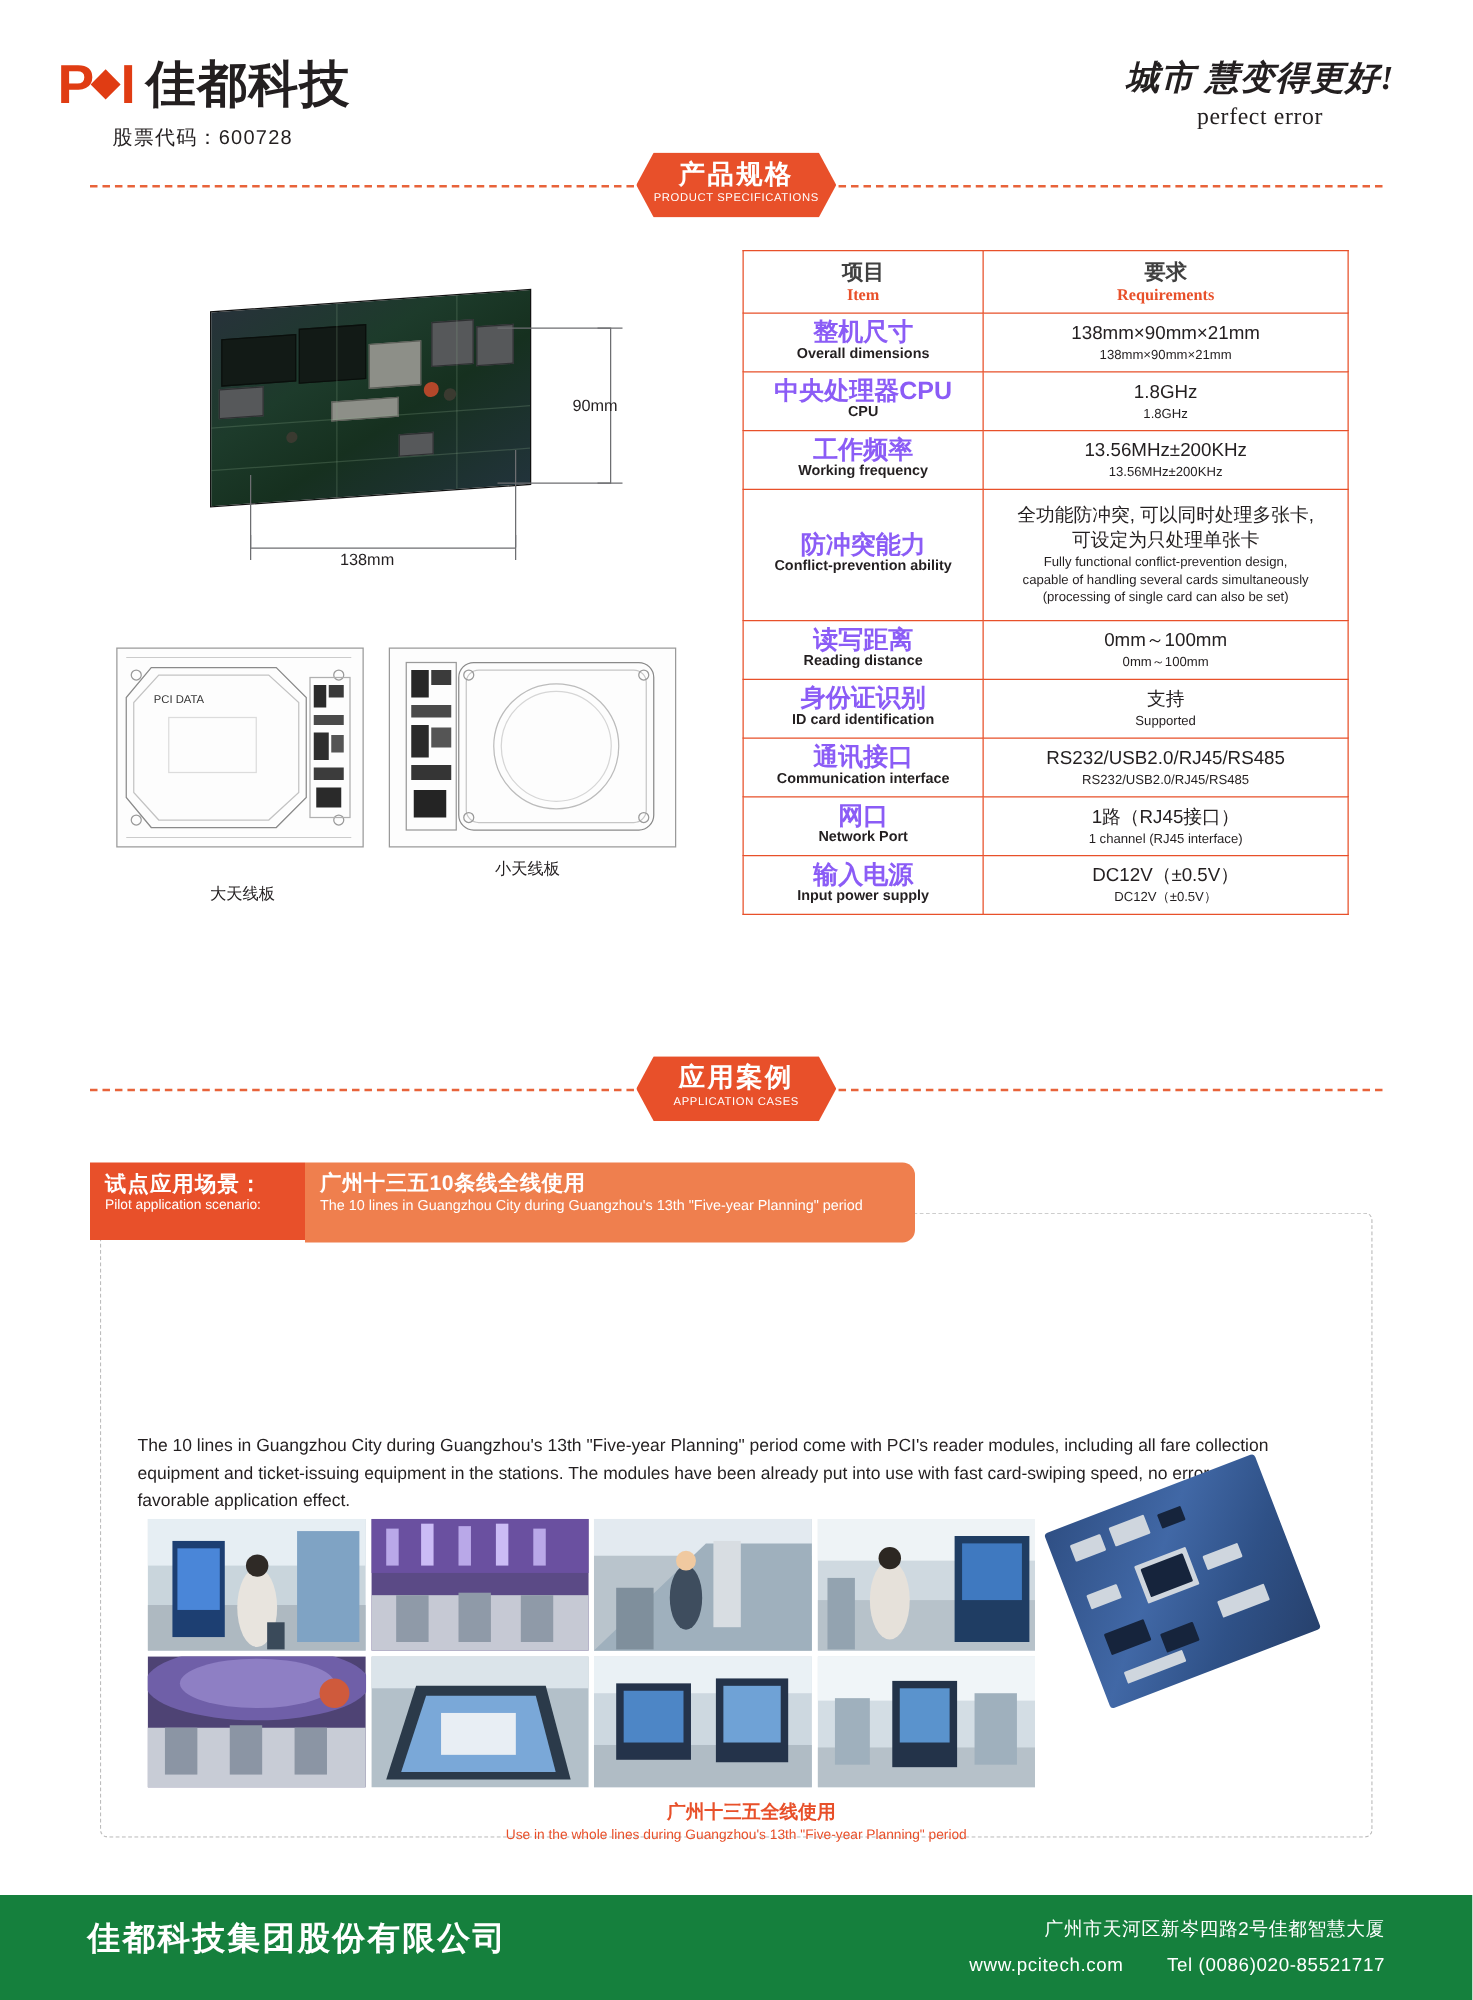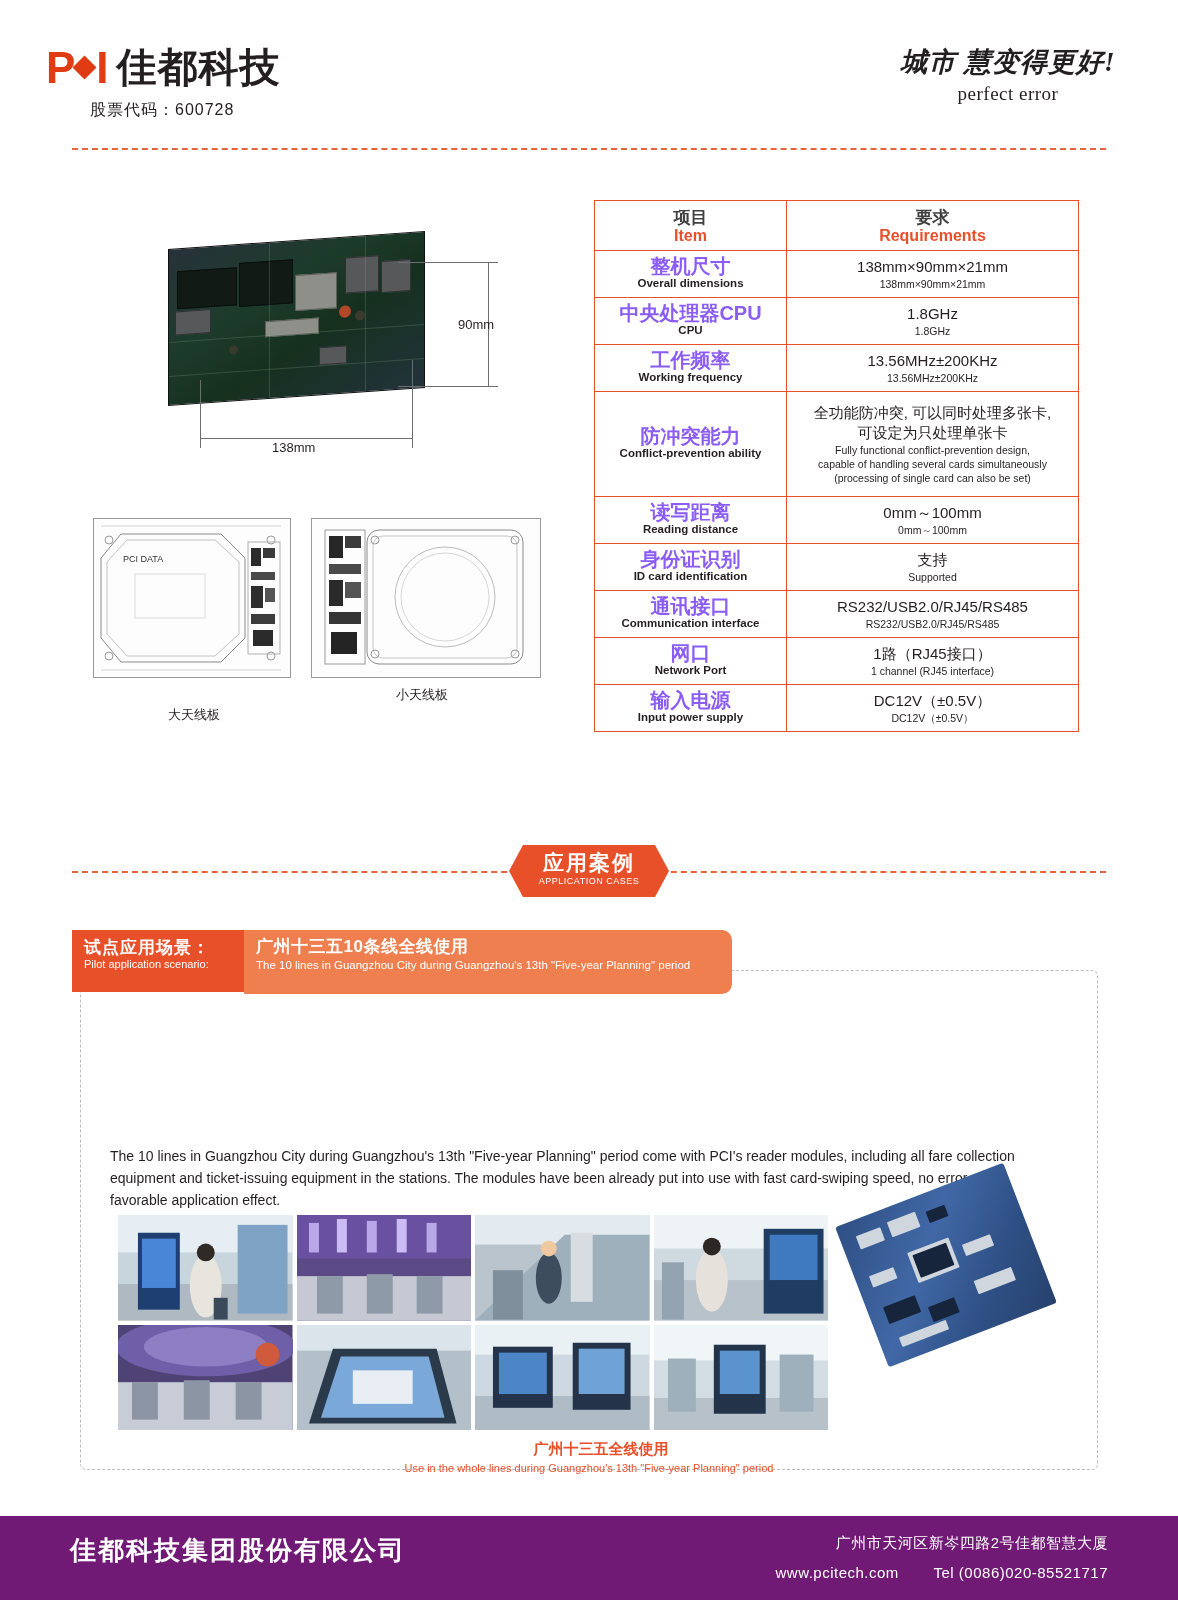--- a/index.html
+++ b/index.html
@@ -210,23 +210,24 @@
   .spec-table col.c1 { width: 192px; }
   .spec-table col.c2 { width: 292px; }
   .sp-head-cn {
     color: #404040;
     font-size: 17px;
     font-weight: bold;
     line-height: 21px;
   }
   .sp-head-en {
     color: #e8502a;
-    font-size: 16px;
+    font-size: 13px;
     font-weight: bold;
     line-height: 16px;
+    font-family: Liberation Serif, serif;
   }
   .sp-item-cn {
     font-size: 20px;
     font-weight: bold;
     line-height: 19px;
     color: #8b5cf6;
   }
   .sp-item-en {
     font-size: 11.5px;
     font-weight: bold;
@@ -386,21 +387,21 @@
     border-radius: 1px;
   }
 
   
   .footer {
     position: absolute;
     left: 0;
     bottom: 0;
     width: 1178px;
     height: 84px;
-    background: #701a75;
+    background: #15803d;
     color: #fff;
   }
   .footer-left-cn {
     position: absolute;
     left: 70px;
     top: 17px;
     font-size: 26px;
     font-weight: bold;
     letter-spacing: 2px;
   }
@@ -447,20 +448,24 @@
     </div>
     <div class="stock-code">股票代码：600728</div>
     <div class="slogan">
       <div class="slogan-cn">城市 慧变得更好!</div>
       <div class="slogan-en">perfect error</div>
     </div>
   </div>
 
   <div class="section-band" style="top:122px;">
     <div class="band-line"></div>
+    <div class="band-tag">
+      <div class="cn">产品规格</div>
+      <div class="en">PRODUCT SPECIFICATIONS</div>
+    </div>
   </div>
 
   <div>
     <div class="board-photo">
       <div class="bp-dark" style="left:8px;  top:22px; width:58px; height:36px;"></div>
       <div class="bp-dark" style="left:70px; top:18px; width:52px; height:42px;"></div>
       <div class="bp-chip" style="left:126px;top:34px; width:40px; height:34px;"></div>
       <div class="bp-chip" style="left:96px; top:78px; width:52px; height:14px;"></div>
       <div class="bp-port" style="left:6px;  top:62px; width:34px; height:22px;"></div>
       <div class="bp-port" style="left:176px;top:20px; width:32px; height:34px;"></div>

